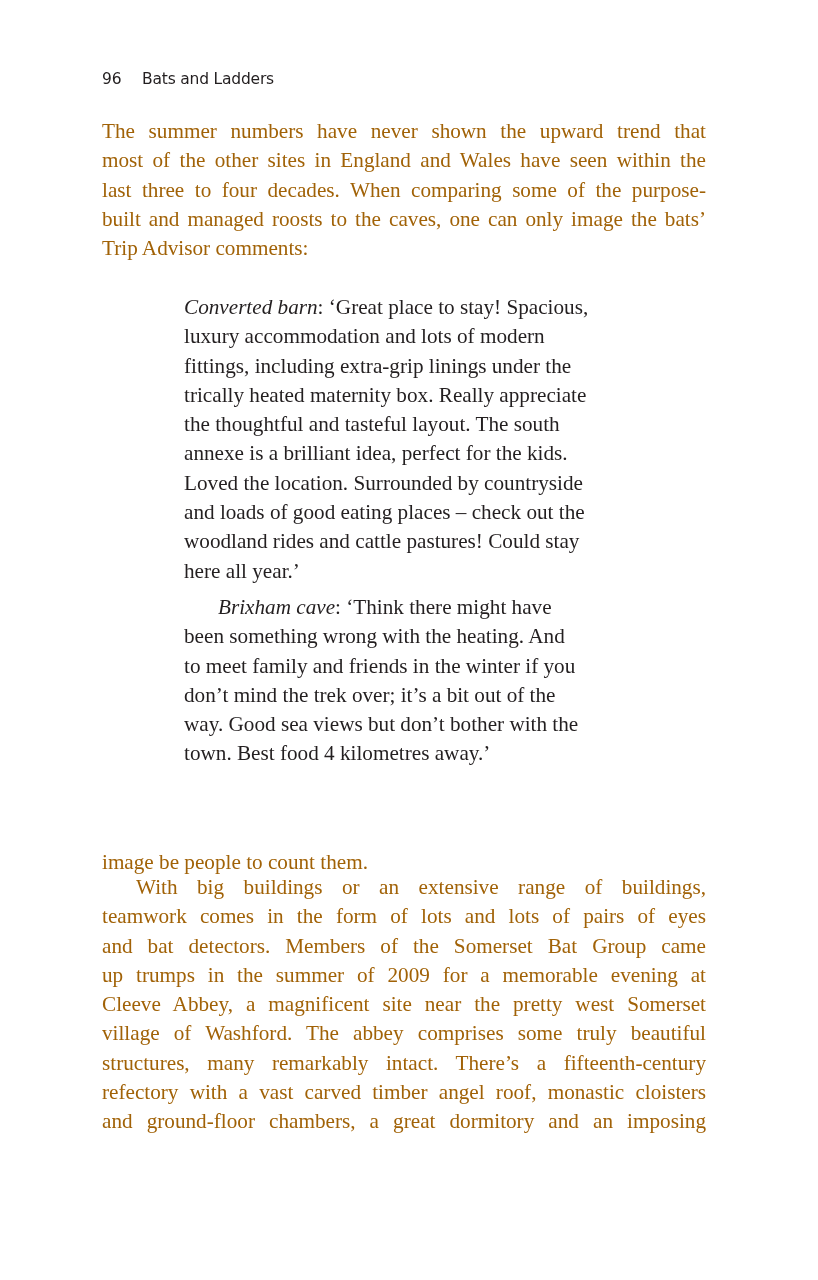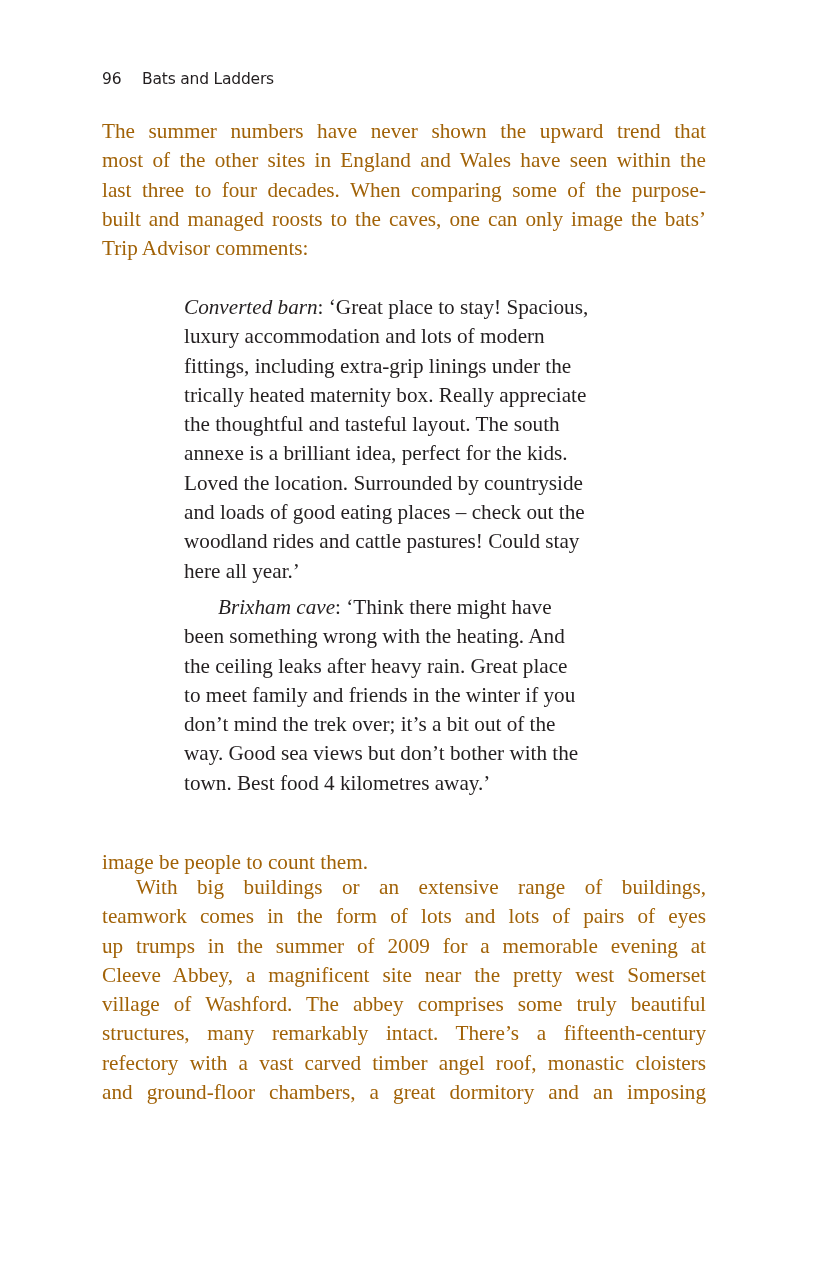--- a/index.html
+++ b/index.html
@@ -87,33 +87,33 @@
   <span class="line">annexe is a brilliant idea, perfect for the kids.</span>
   <span class="line">Loved the location. Surrounded by countryside</span>
   <span class="line">and loads of good eating places – check out the</span>
   <span class="line">woodland rides and cattle pastures! Could stay</span>
   <span class="line">here all year.’</span>
 </div>
 
 <div class="quote" style="top:593px;">
   <span class="line indent"><em>Brixham cave</em><span>: ‘Think there might have</span></span>
   <span class="line">been something wrong with the heating. And</span>
-  <span class="line">the ceiling leaks after heavy rain. Great place</span>
   <span class="line">to meet family and friends in the winter if you</span>
   <span class="line">don’t mind the trek over; it’s a bit out of the</span>
   <span class="line">way. Good sea views but don’t bother with the</span>
   <span class="line">town. Best food 4 kilometres away.’</span>
 </div>
 
 <div class="body-text" style="top:848px;">
   <span class="line last">image be people to count them.</span>
 </div>
 
 <div class="body-text" style="top:873px;">
   <span class="line indent">With big buildings or an extensive range of buildings,</span>
   <span class="line">teamwork comes in the form of lots and lots of pairs of eyes</span>
+  <span class="line">and bat detectors. Members of the Somerset Bat Group came</span>
   <span class="line">up trumps in the summer of 2009 for a memorable evening at</span>
   <span class="line">Cleeve Abbey, a magnificent site near the pretty west Somerset</span>
   <span class="line">village of Washford. The abbey comprises some truly beautiful</span>
   <span class="line">structures, many remarkably intact. There’s a fifteenth-century</span>
   <span class="line">refectory with a vast carved timber angel roof, monastic cloisters</span>
   <span class="line">and ground-floor chambers, a great dormitory and an imposing</span>
 </div>
 
 </body></html>

